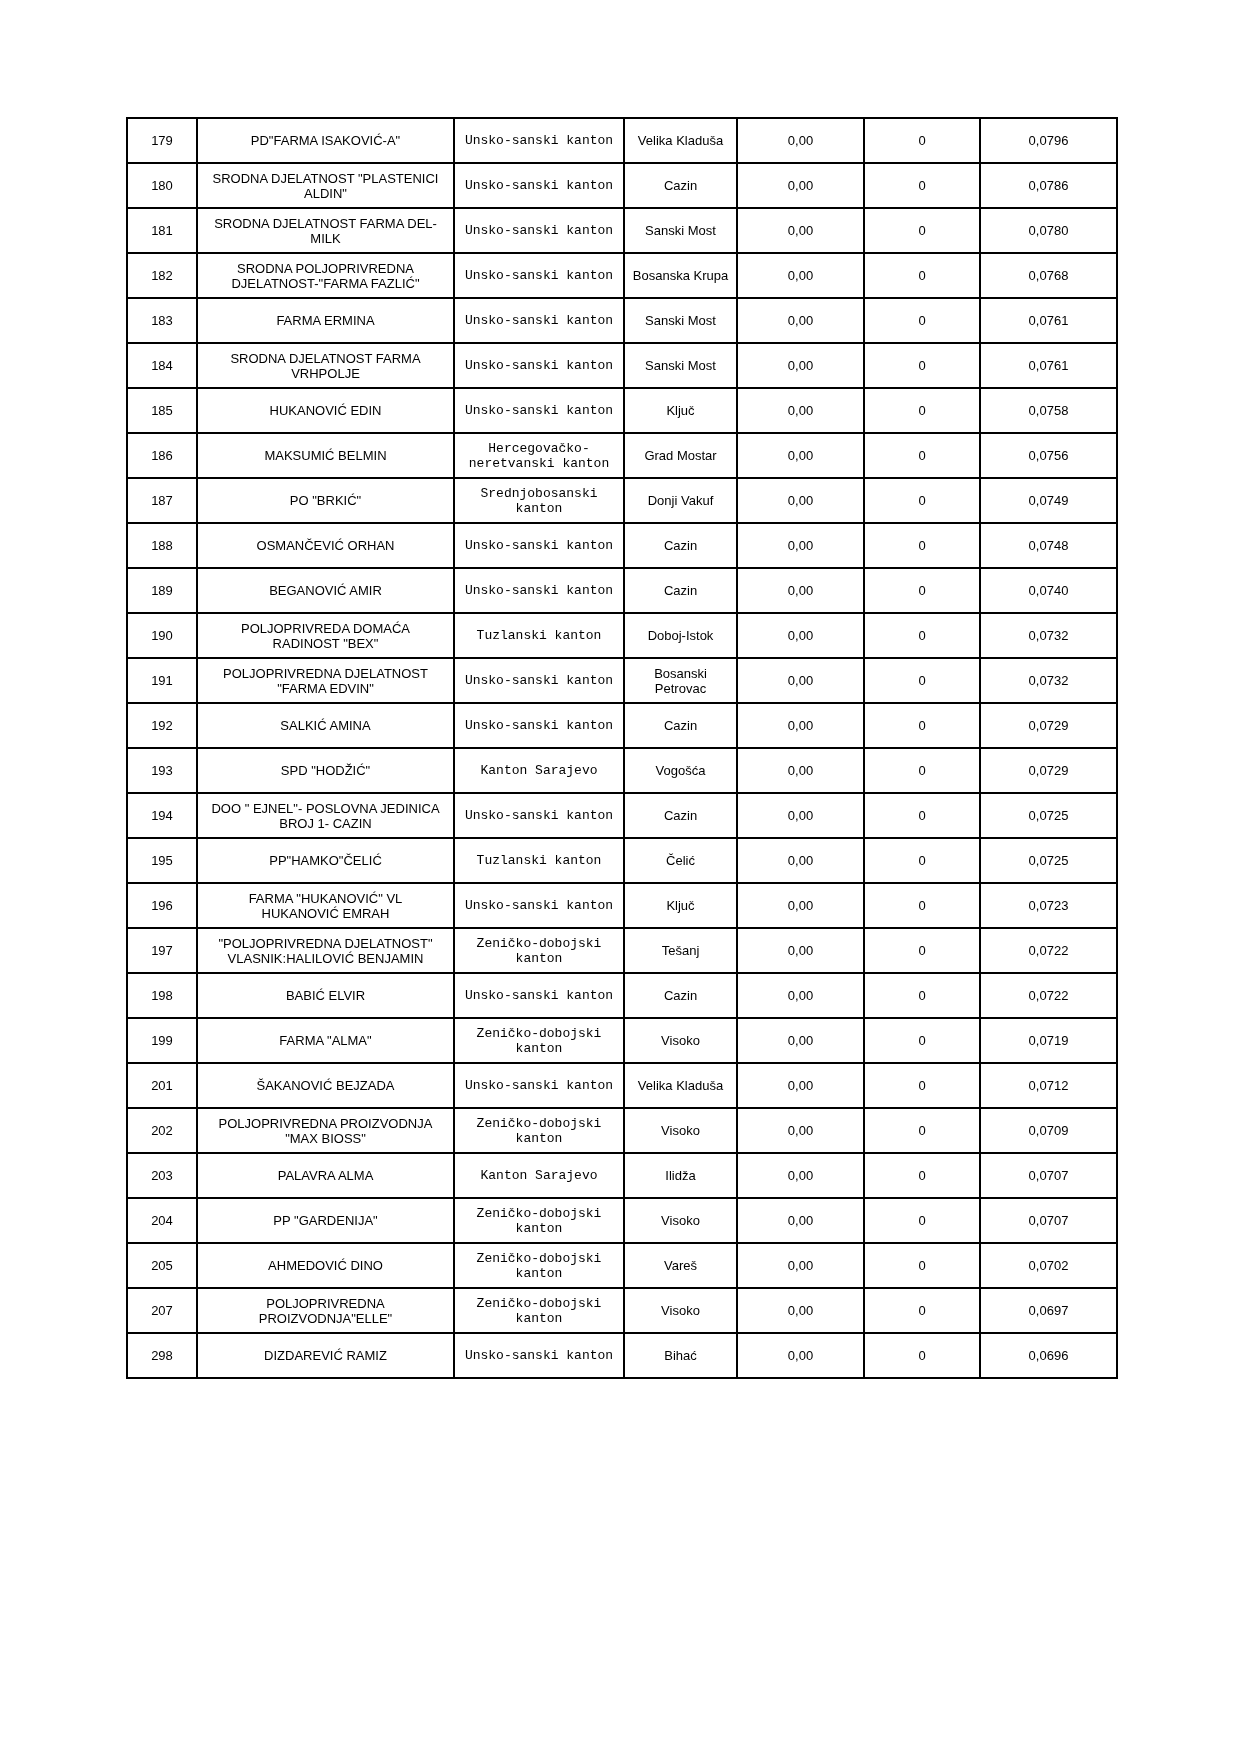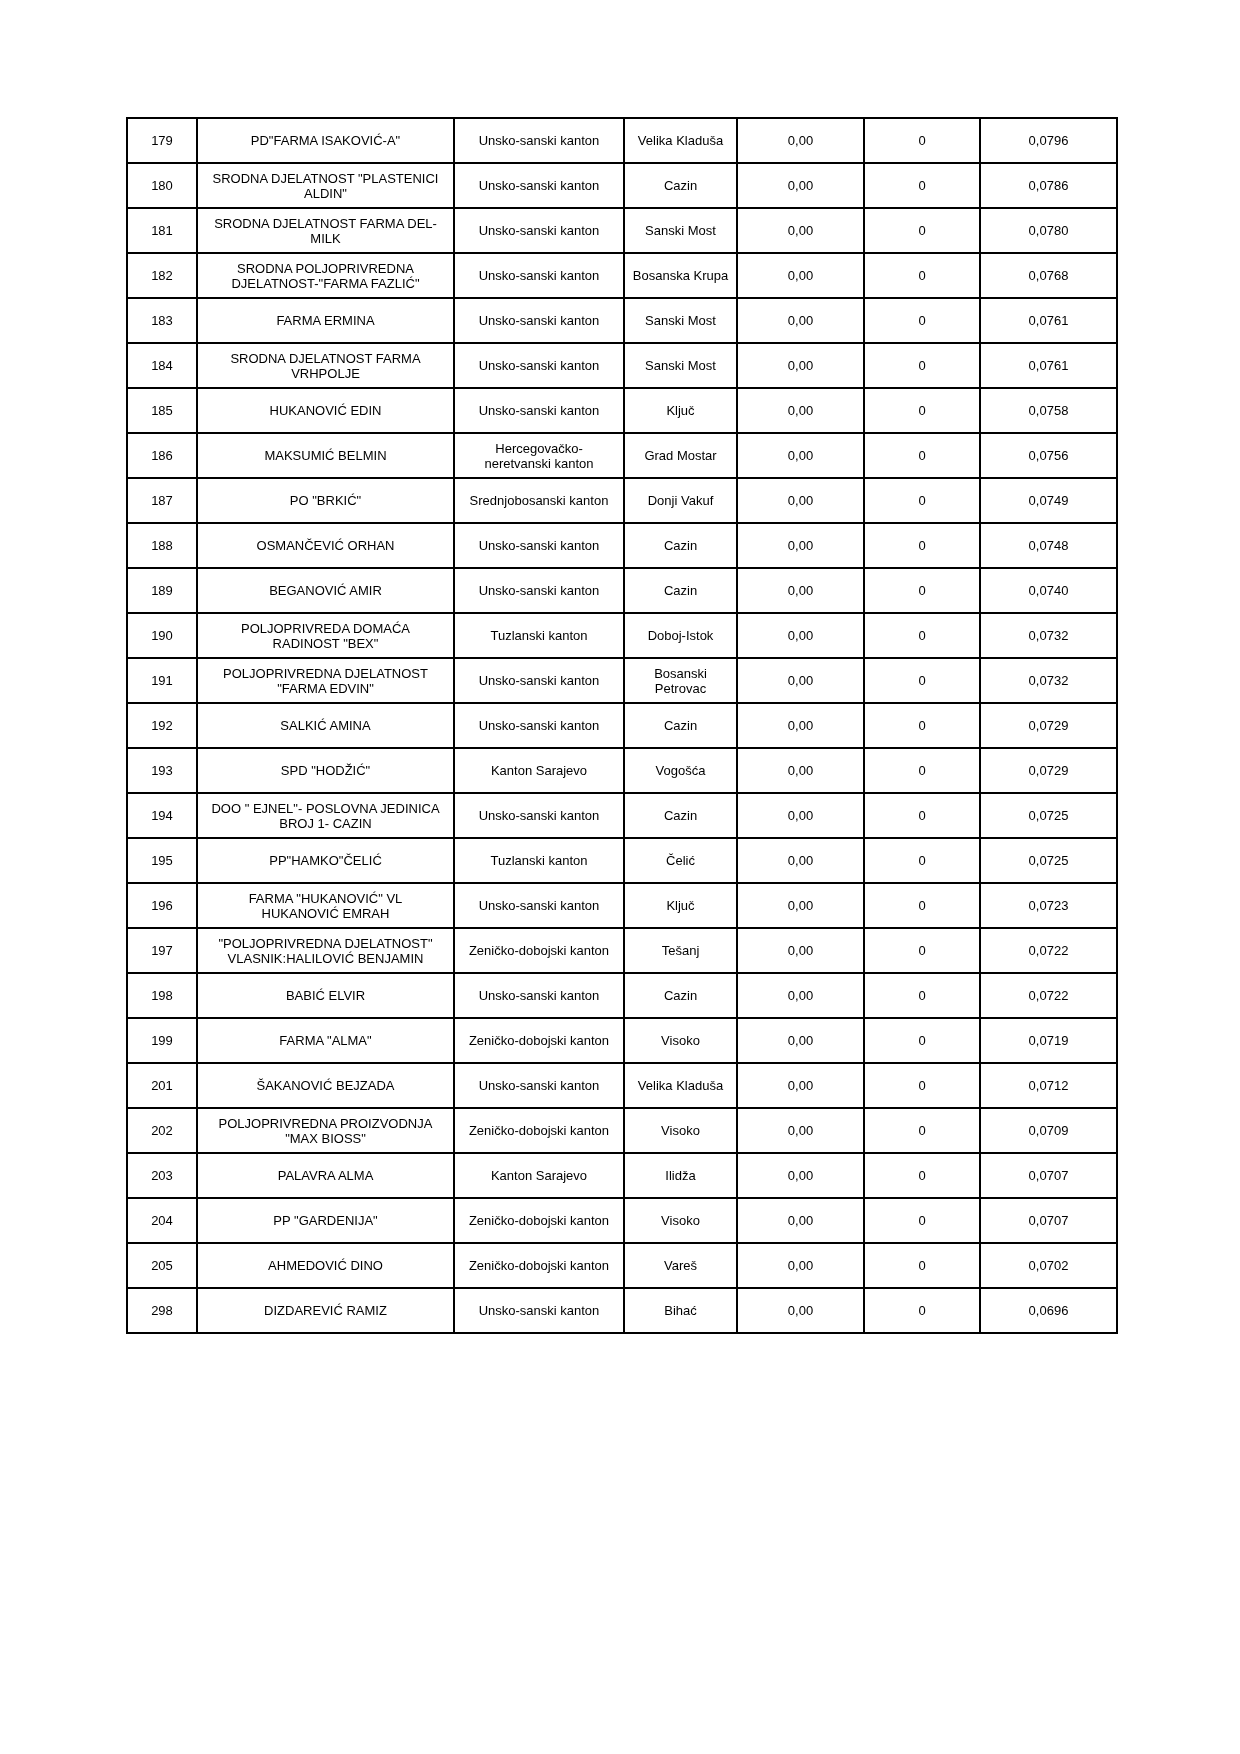--- a/index.html
+++ b/index.html
@@ -32,21 +32,21 @@
     font-size: 13px;
     line-height: 15px;
     padding: 4px 3px;
     height: 35px;
     white-space: pre-line;
     overflow: hidden;
     word-wrap: break-word;
   }
   td.col-rank      { font-size: 13.5px; }
   td.col-name      { font-size: 12.8px; }
-  td.col-canton    { font-size: 12.8px; }
+  td.col-canton    { font-size: 12.8px; font-family: Liberation Mono, monospace; }
   td.col-municipality { font-size: 12.8px; }
 </style>
 </head>
 <body>
 
 <div class="page">
   <table class="data-table">
     <colgroup>
       <col style="width:70px">
       <col style="width:257px">
@@ -297,20 +297,30 @@
         <tr>
     <td class="col-rank">205</td>
     <td class="col-name">AHMEDOVIĆ DINO</td>
     <td class="col-canton">Zeničko-dobojski kanton</td>
     <td class="col-municipality">Vareš</td>
     <td class="col-value-a">0,00</td>
     <td class="col-value-b">0</td>
     <td class="col-value-c">0,0702</td>
   </tr>
         <tr>
+    <td class="col-rank">207</td>
+    <td class="col-name">POLJOPRIVREDNA
+PROIZVODNJA"ELLE"</td>
+    <td class="col-canton">Zeničko-dobojski kanton</td>
+    <td class="col-municipality">Visoko</td>
+    <td class="col-value-a">0,00</td>
+    <td class="col-value-b">0</td>
+    <td class="col-value-c">0,0697</td>
+  </tr>
+        <tr>
     <td class="col-rank">298</td>
     <td class="col-name">DIZDAREVIĆ RAMIZ</td>
     <td class="col-canton">Unsko-sanski kanton</td>
     <td class="col-municipality">Bihać</td>
     <td class="col-value-a">0,00</td>
     <td class="col-value-b">0</td>
     <td class="col-value-c">0,0696</td>
   </tr>
       </tbody>
   </table>

